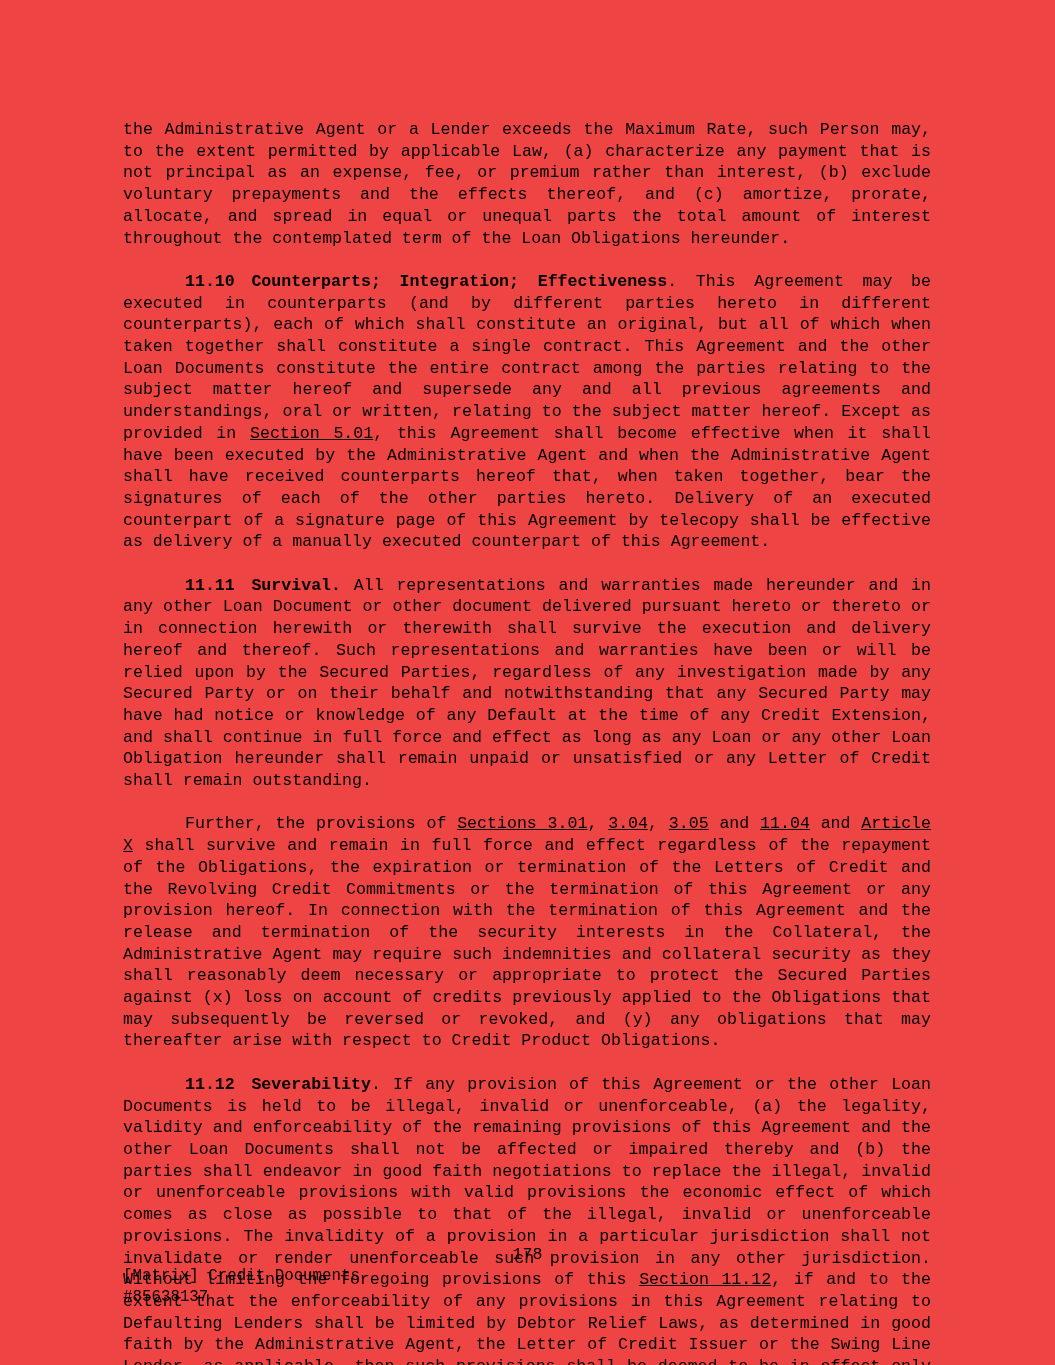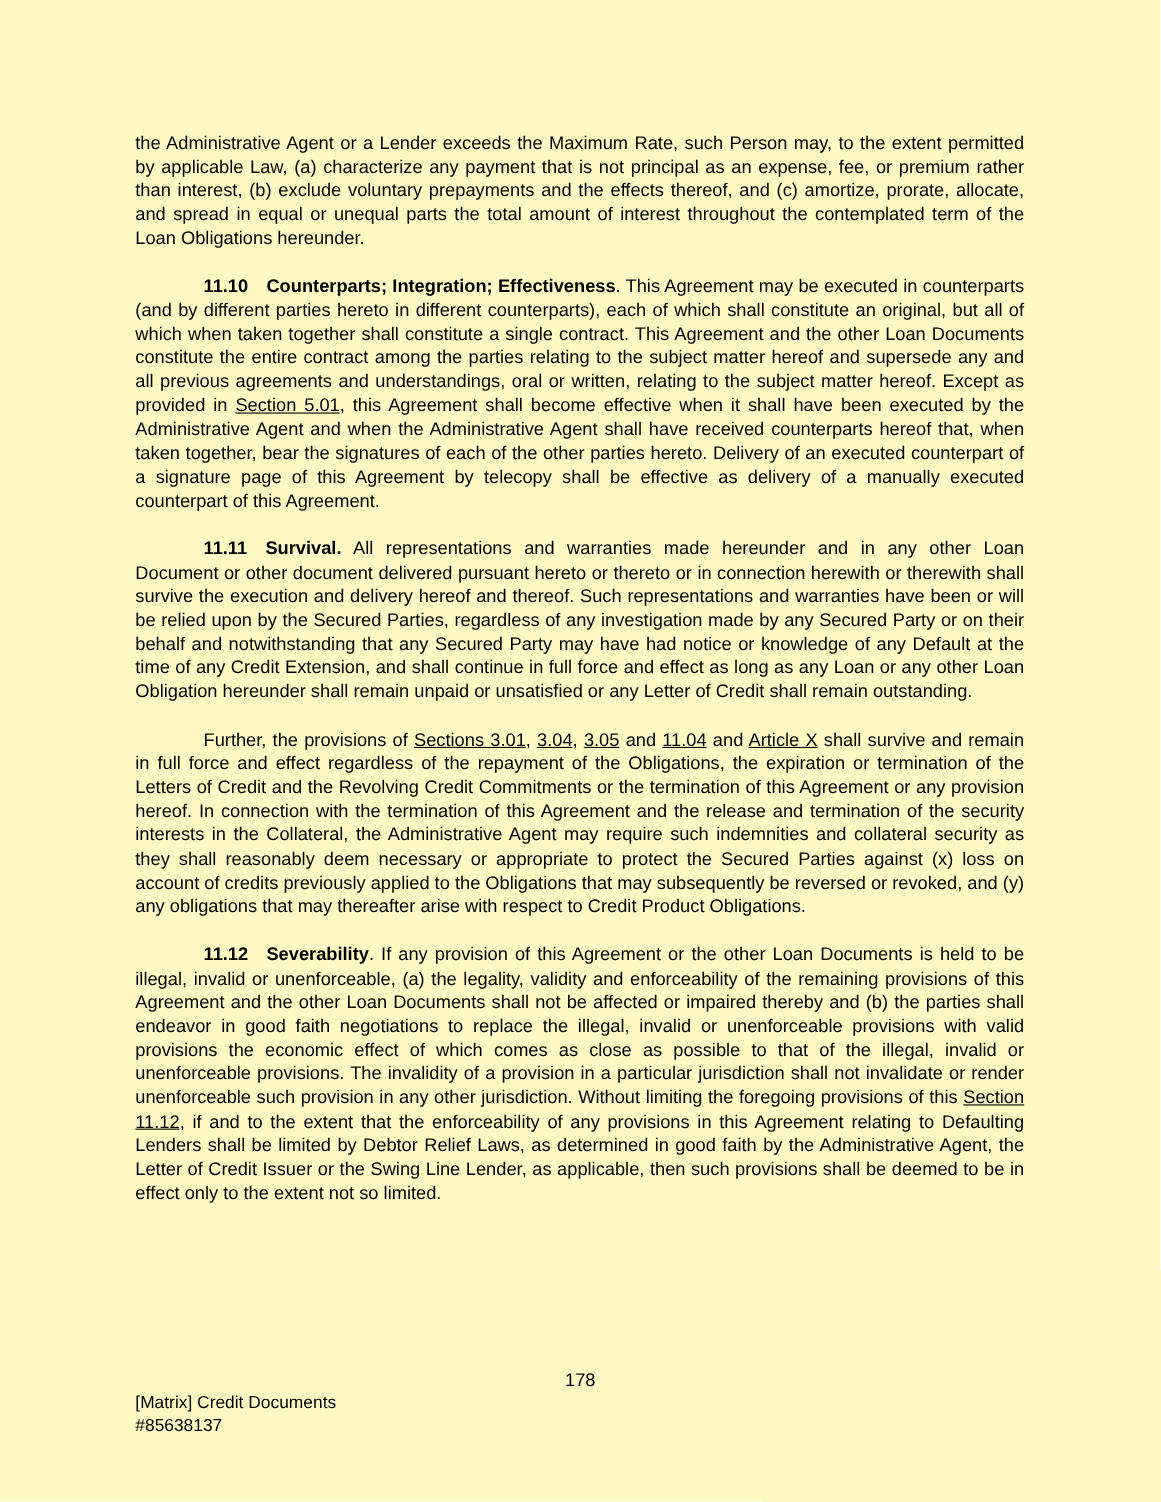--- a/index.html
+++ b/index.html
@@ -4,23 +4,23 @@
 <style>
   html, body {
     margin: 0;
     padding: 0;
     background: #ffffff;
   }
   .page {
     position: relative;
     width: 1055px;
     height: 1365px;
-    background: #fef9c3;
+    background: #ef4444;
     color: #000000;
-    font-family: Liberation Sans, sans-serif;
+    font-family: Liberation Mono, monospace;
     overflow: hidden;
   }
   .content {
     position: absolute;
     left: 123px;
     top: 119px;
     width: 808px;
   }
   .para {
     font-size: 16.6px;

